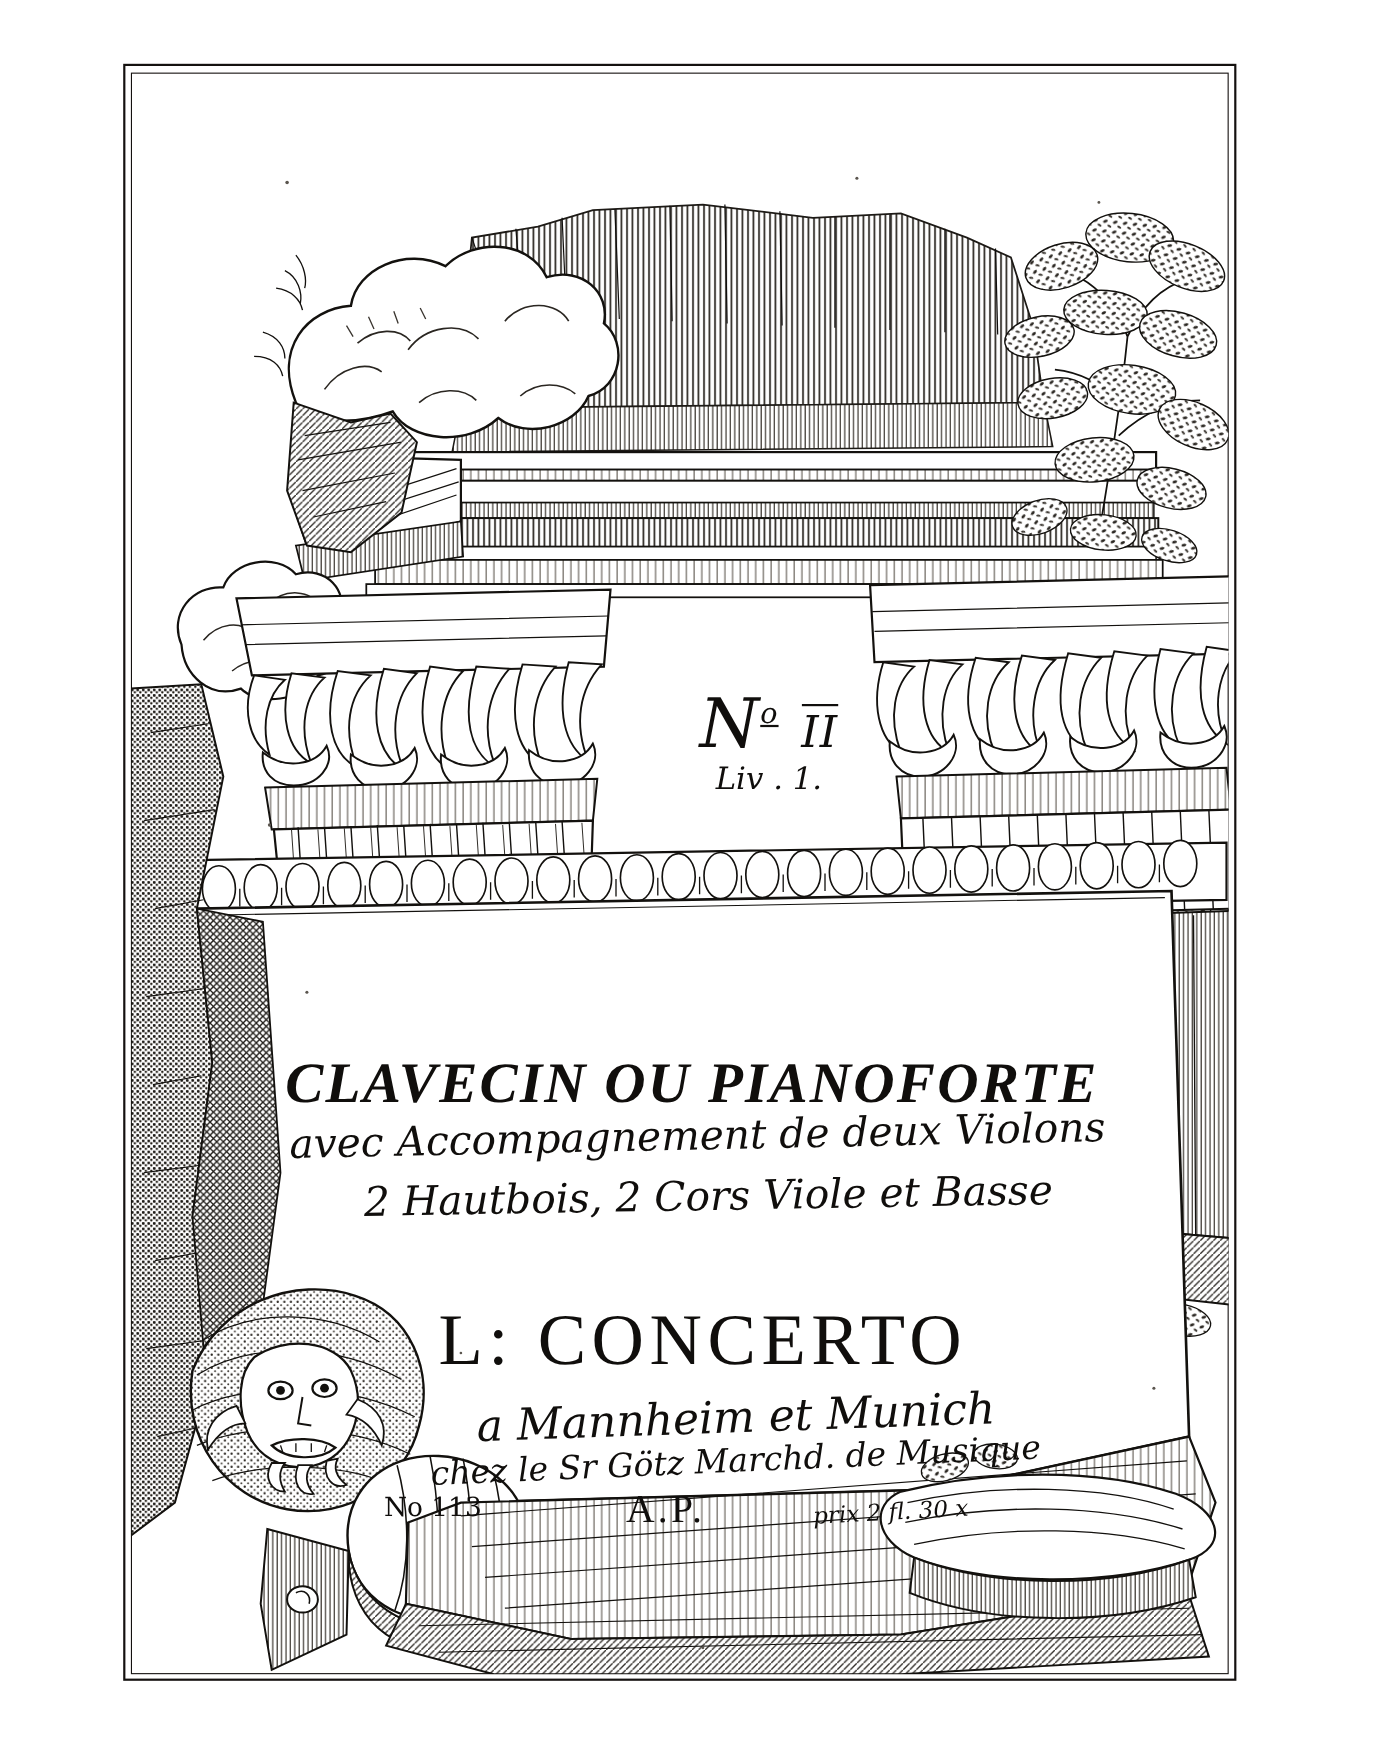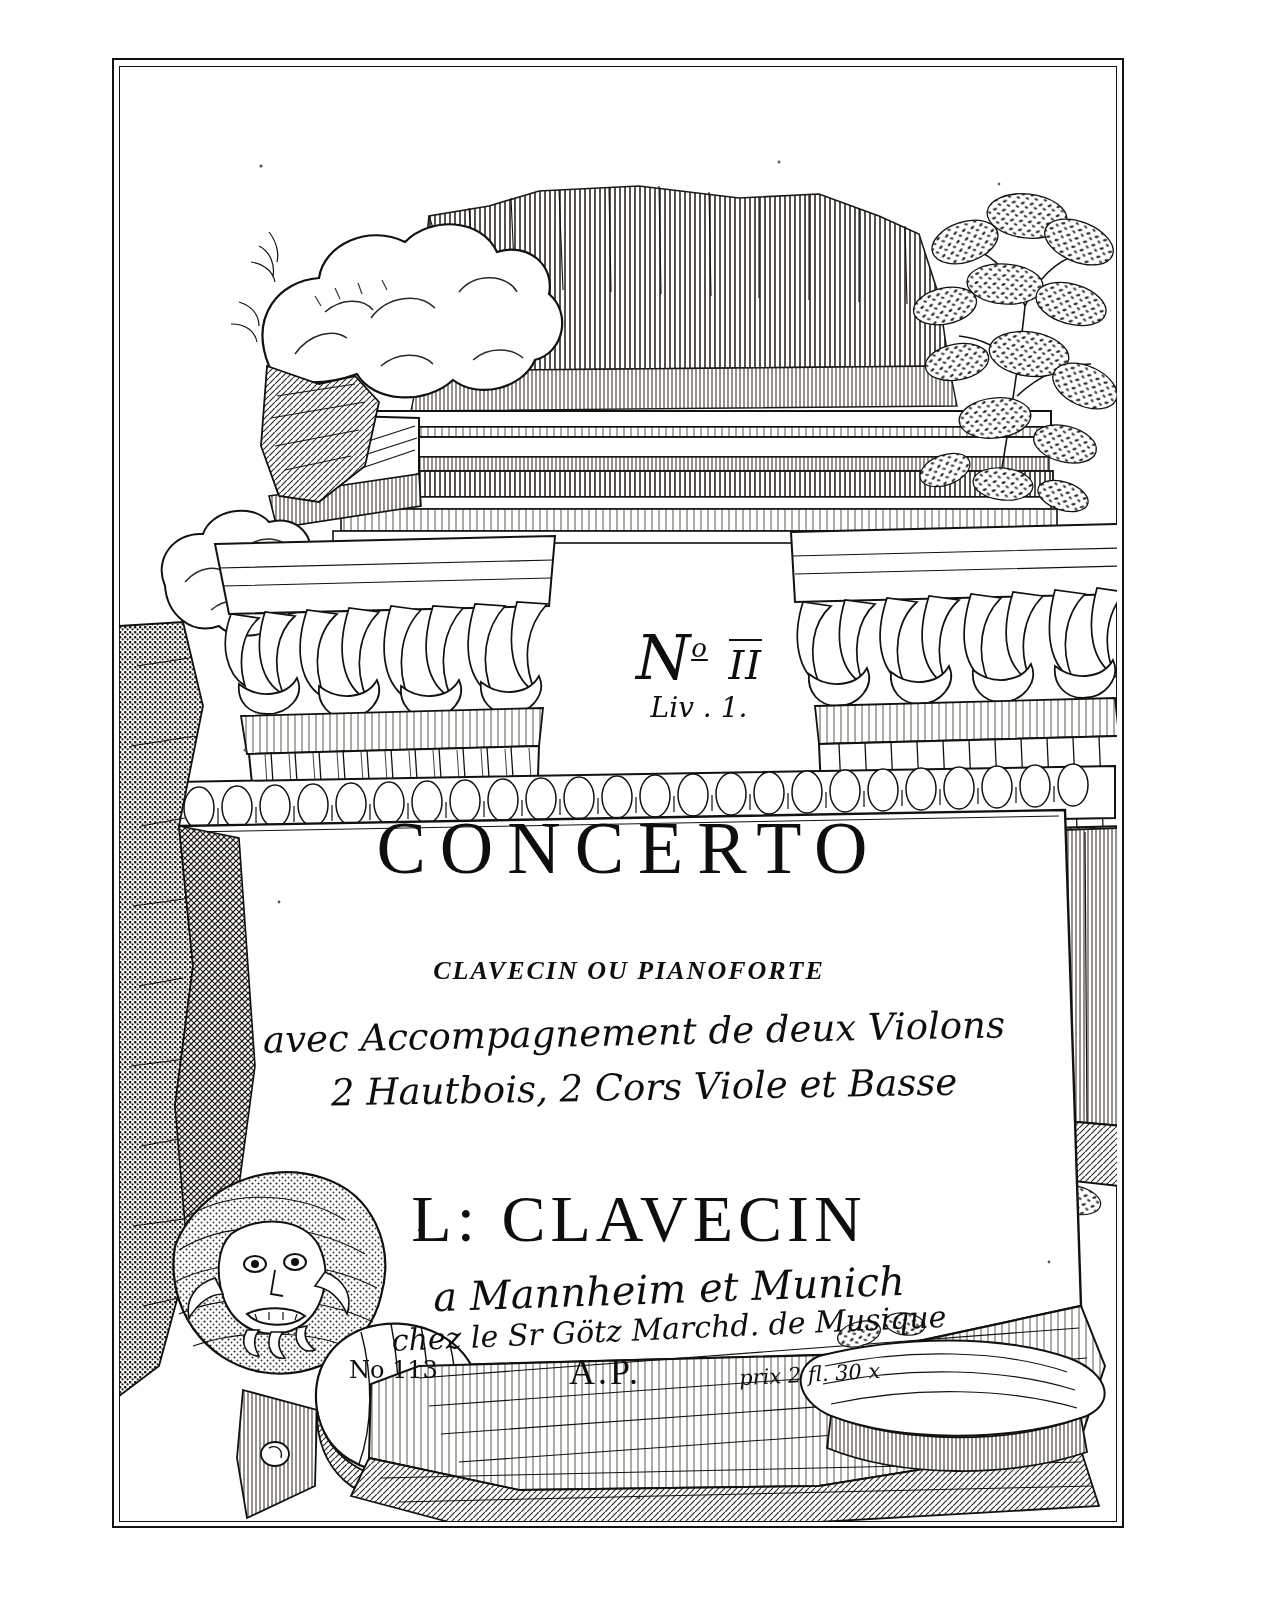--- a/index.html
+++ b/index.html
@@ -96,21 +96,21 @@
     left: 250px; top: 825px; width: 520px;
     font-family: "DejaVu Serif", serif;
     font-style: italic;
     font-size: 44px;
   }
   .t-clavecin {
     left: 90px; top: 890px; width: 840px;
     font-family: "Liberation Serif", serif;
     font-style: italic;
     font-weight: bold;
-    font-size: 26px;
+    font-size: 52px;
     letter-spacing: 2px;
   }
   .t-avec {
     left: 90px; top: 945px; width: 850px;
     font-family: "DejaVu Serif", serif;
     font-style: italic;
     font-size: 37px;
     transform: rotate(-1.2deg);
   }
   .t-hautbois {
@@ -516,25 +516,24 @@
   </div>
 
   <div class="text-layer">
 
     <div class="tl-item num-plate">
       <span>N</span><span class="sup">o</span> <span class="rn">II</span>
     </div>
 
     <div class="tl-item liv">Liv . 1.</div>
 
-    <div class="tl-item t-concerto">CONCERTO</div>
     <div class="tl-item t-clavecin">CLAVECIN OU PIANOFORTE</div>
     <div class="tl-item t-avec">avec Accompagnement de deux Violons</div>
     <div class="tl-item t-hautbois">2 Hautbois, 2 Cors Viole et Basse</div>
-    <div class="tl-item t-author">L: CLAVECIN</div>
+    <div class="tl-item t-author">L: CONCERTO</div>
     <div class="tl-item t-city">a Mannheim et Munich</div>
     <div class="tl-item t-publisher">chez le Sr Götz Marchd. de Musique</div>
     <div class="tl-item t-plate">No 113</div>
     <div class="tl-item t-ap">A.P.</div>
     <div class="tl-item t-price">prix 2 fl. 30 x</div>
   </div>
 
 </div>
 
 </body></html>

